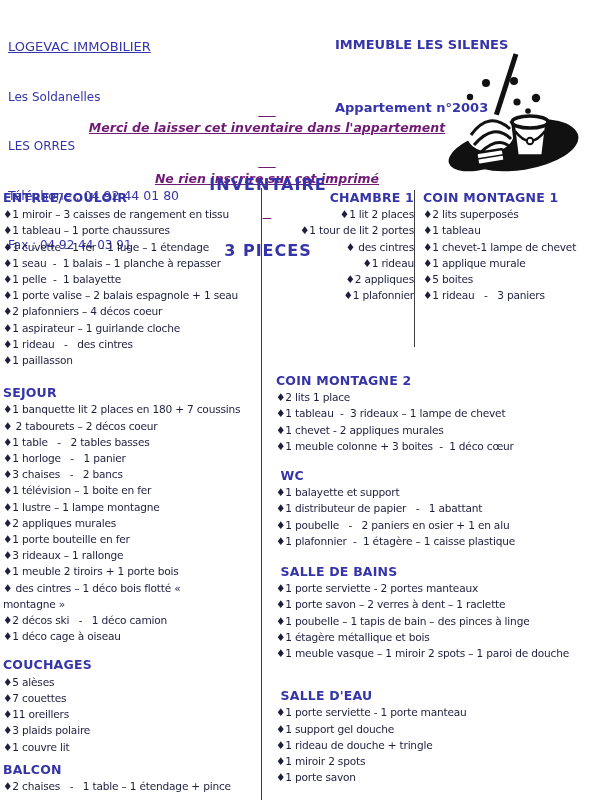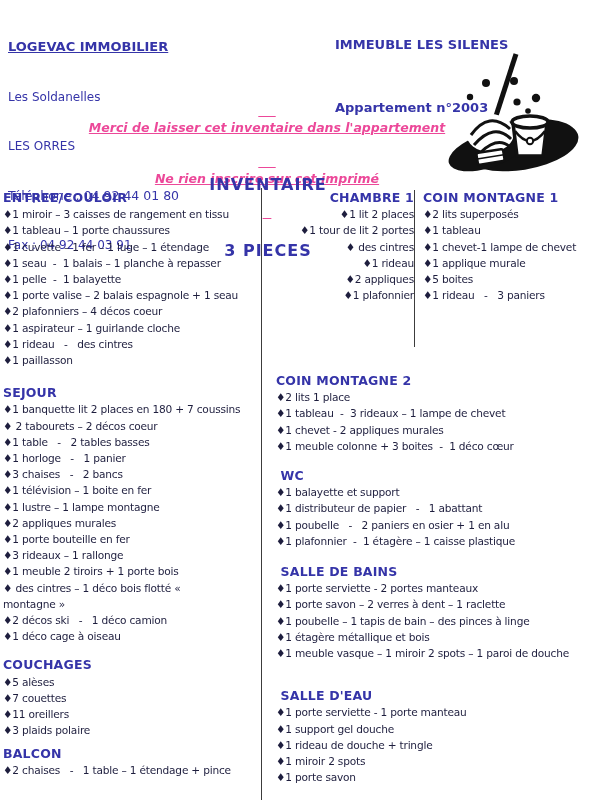--- a/index.html
+++ b/index.html
@@ -13,34 +13,34 @@
     color: #1e1e3e;
     overflow: hidden;
   }
   
   .hdr-left {
     position: absolute; top: 6px; left: 8px;
     color: #3534a8; font-size: 12px; line-height: 16.5px;
     white-space: pre-wrap;
   }
   .hdr-left .company {
-    font-weight: bold; text-decoration: underline; font-size: 13px;
+    font-weight: normal; text-decoration: underline; font-size: 13px;
   }
   .hdr-left .bold { font-weight: normal; font-size: 12.5px; }
   .hdr-right {
     position: absolute; top: 5px; left: 335px;
     color: #3534a8; font-size: 13px; font-weight: bold; line-height: 16px;
     white-space: pre-wrap;
   }
   .hdr-right .apt { margin-top: 15px; }
   
   .notice {
     position: absolute; top: 85px; left: 0;
     width: 534px; text-align: center;
-    color: #ec4899; font-weight: bold; font-style: italic;
+    color: #701a75; font-weight: bold; font-style: italic;
     font-size: 12.5px; line-height: 17px;
     text-decoration: underline;
     white-space: pre-wrap;
   }
   
   .title {
     position: absolute; top: 130px; left: 0;
     width: 536px; text-align: center;
     color: #3534a8; font-weight: bold;
     font-size: 16px; line-height: 22px; letter-spacing: 1px;
@@ -168,20 +168,21 @@
           <div class="item">montagne »</div>
           <div class="item">♦2 décos ski   -   1 déco camion</div>
           <div class="item">♦1 déco cage à oiseau</div>
         </div>
         <div class="section">
           <div class="sec-title">COUCHAGES</div>
           <div class="item">♦5 alèses</div>
           <div class="item">♦7 couettes</div>
           <div class="item">♦11 oreillers</div>
           <div class="item">♦3 plaids polaire</div>
+          <div class="item">♦1 couvre lit</div>
         </div>
         <div class="section">
           <div class="sec-title">BALCON</div>
           <div class="item">♦2 chaises   -   1 table – 1 étendage + pince</div>
         </div>
       </div>
     <div class="col-right">
       <div class="chambre-row">
         <div class="sub-left" data-group="row_left">
             <div class="section">

